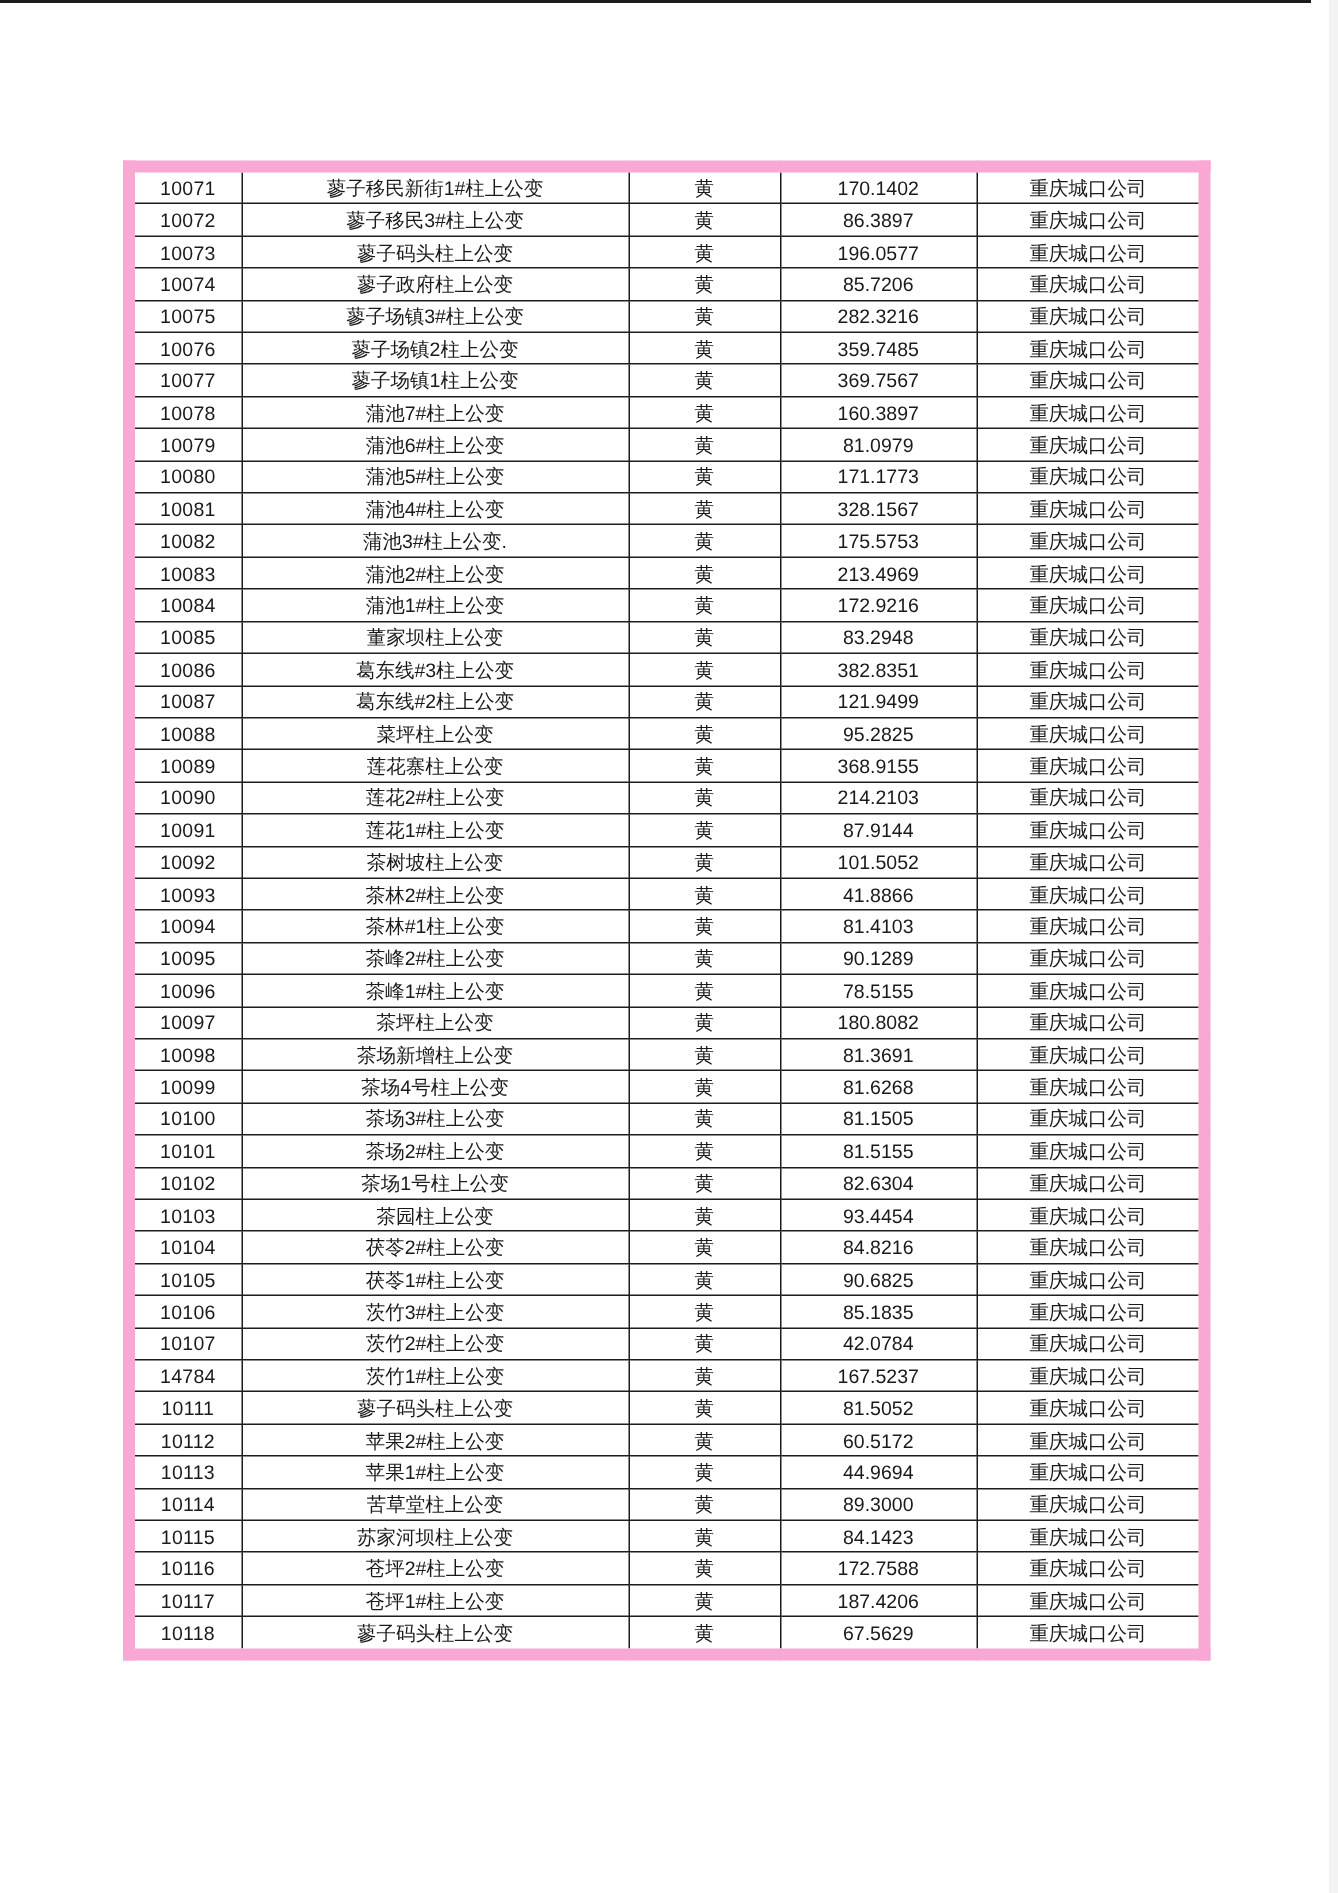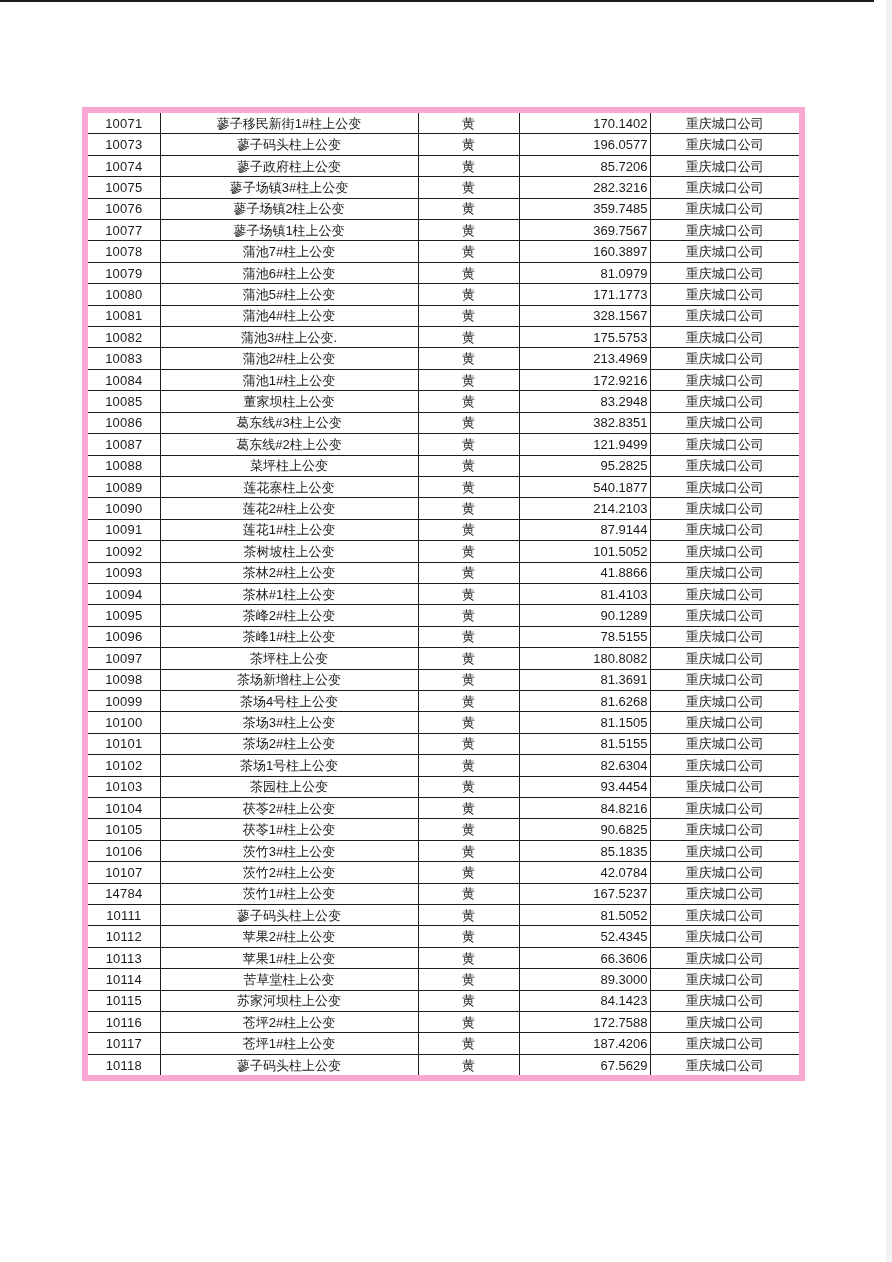--- a/index.html
+++ b/index.html
@@ -35,37 +35,37 @@
     height: 100%;
     background: #f4f3f4;
   }
   table.doc-table {
     position: absolute;
     left: 82px;
     top: 107px;
     width: 717px;
     border-collapse: collapse;
     table-layout: fixed;
-    border: 6px solid #f9a8d4;
+    border: 8px solid #f9a8d4;
     padding-left: 19px;
   }
   table.doc-table td {
     border: 1px solid #1d1d1d;
     height: 20.42px;
     padding: 0 2px;
     font-size: 13px;
     line-height: 1;
     text-align: center;
     vertical-align: middle;
     color: #1a1a1a;
     white-space: nowrap;
     overflow: hidden;
   }
   table.doc-table td.col-id     { letter-spacing: 0.2px; }
-  table.doc-table td.col-value  { font-variant-numeric: tabular-nums; text-align: right; }
+  table.doc-table td.col-value  { font-variant-numeric: tabular-nums; }
 </style>
 </head>
 <body>
 
 <div class="page">
   <div class="scan-top-line"></div>
   <div class="scan-right-edge"></div>
 
   <table class="doc-table">
     <colgroup>
@@ -77,20 +77,27 @@
     </colgroup>
     <tbody>
         <tr>
           <td class="col-id">10071</td>
           <td class="col-name">蓼子移民新街1#柱上公变</td>
           <td class="col-flag">黄</td>
           <td class="col-value">170.1402</td>
           <td class="col-company">重庆城口公司</td>
         </tr>
         <tr>
+          <td class="col-id">10072</td>
+          <td class="col-name">蓼子移民3#柱上公变</td>
+          <td class="col-flag">黄</td>
+          <td class="col-value">86.3897</td>
+          <td class="col-company">重庆城口公司</td>
+        </tr>
+        <tr>
           <td class="col-id">10073</td>
           <td class="col-name">蓼子码头柱上公变</td>
           <td class="col-flag">黄</td>
           <td class="col-value">196.0577</td>
           <td class="col-company">重庆城口公司</td>
         </tr>
         <tr>
           <td class="col-id">10074</td>
           <td class="col-name">蓼子政府柱上公变</td>
           <td class="col-flag">黄</td>
@@ -192,21 +199,21 @@
           <td class="col-id">10088</td>
           <td class="col-name">菜坪柱上公变</td>
           <td class="col-flag">黄</td>
           <td class="col-value">95.2825</td>
           <td class="col-company">重庆城口公司</td>
         </tr>
         <tr>
           <td class="col-id">10089</td>
           <td class="col-name">莲花寨柱上公变</td>
           <td class="col-flag">黄</td>
-          <td class="col-value">540.1877</td>
+          <td class="col-value">368.9155</td>
           <td class="col-company">重庆城口公司</td>
         </tr>
         <tr>
           <td class="col-id">10090</td>
           <td class="col-name">莲花2#柱上公变</td>
           <td class="col-flag">黄</td>
           <td class="col-value">214.2103</td>
           <td class="col-company">重庆城口公司</td>
         </tr>
         <tr>
@@ -339,28 +346,28 @@
           <td class="col-id">10111</td>
           <td class="col-name">蓼子码头柱上公变</td>
           <td class="col-flag">黄</td>
           <td class="col-value">81.5052</td>
           <td class="col-company">重庆城口公司</td>
         </tr>
         <tr>
           <td class="col-id">10112</td>
           <td class="col-name">苹果2#柱上公变</td>
           <td class="col-flag">黄</td>
-          <td class="col-value">52.4345</td>
+          <td class="col-value">60.5172</td>
           <td class="col-company">重庆城口公司</td>
         </tr>
         <tr>
           <td class="col-id">10113</td>
           <td class="col-name">苹果1#柱上公变</td>
           <td class="col-flag">黄</td>
-          <td class="col-value">66.3606</td>
+          <td class="col-value">44.9694</td>
           <td class="col-company">重庆城口公司</td>
         </tr>
         <tr>
           <td class="col-id">10114</td>
           <td class="col-name">苦草堂柱上公变</td>
           <td class="col-flag">黄</td>
           <td class="col-value">89.3000</td>
           <td class="col-company">重庆城口公司</td>
         </tr>
         <tr>

